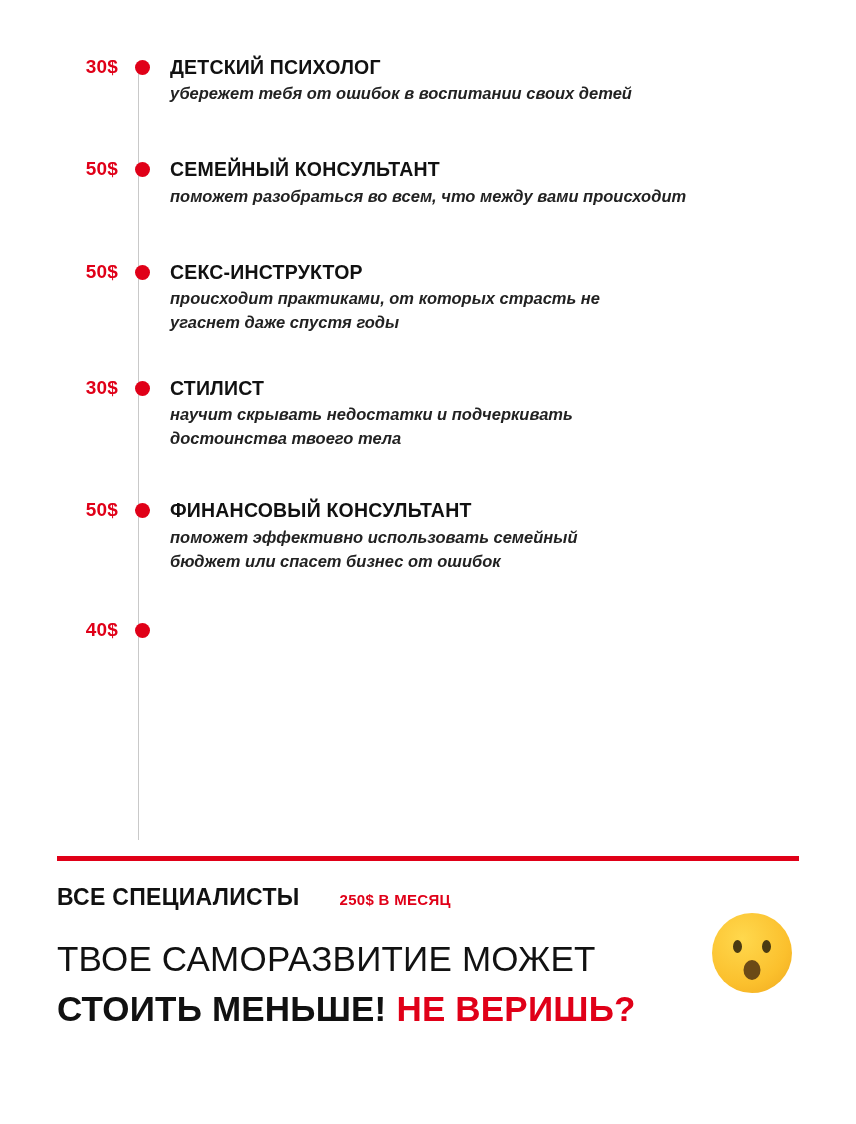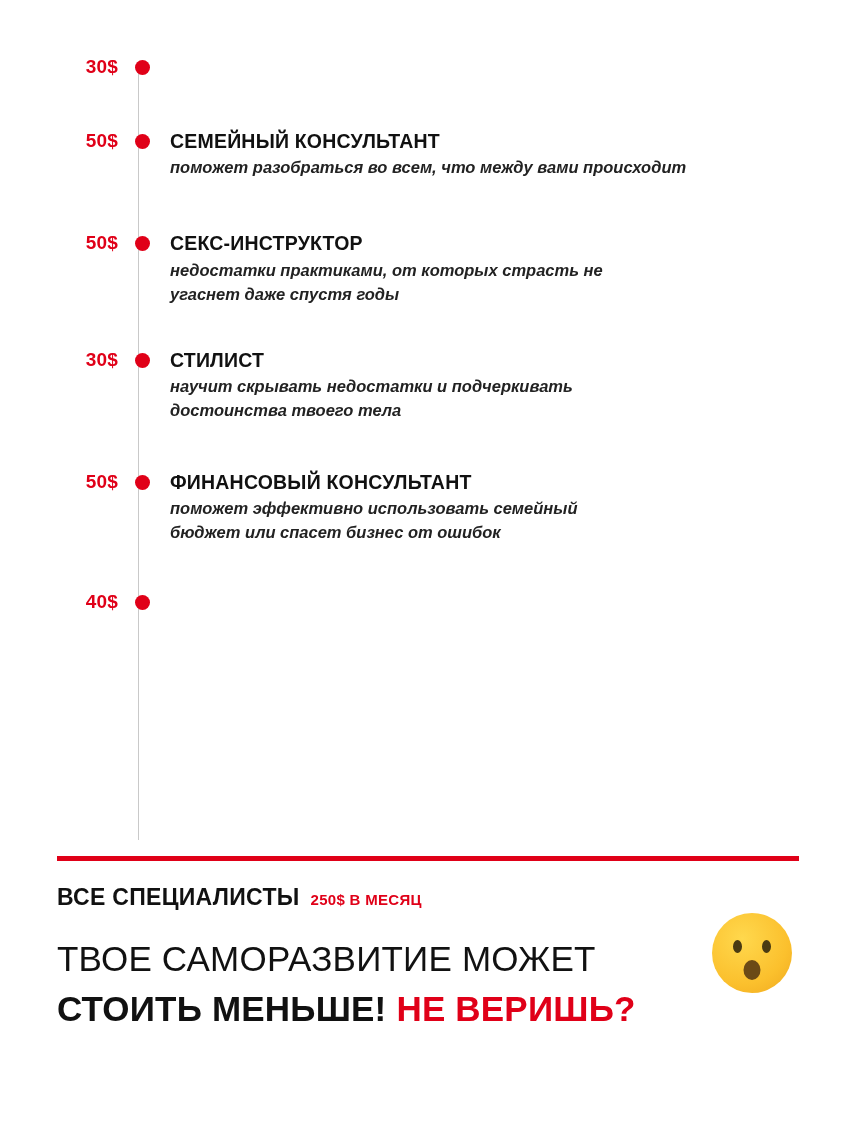--- a/index.html
+++ b/index.html
@@ -119,21 +119,21 @@
   .footer {
     position: absolute;
     left: 57px;
     right: 40px;
     top: 884px;
   }
 
   .all-spec-line {
     display: flex;
     align-items: baseline;
-    gap: 11px;
+    gap: 40px;
     margin-bottom: 26px;
   }
   .all-spec-label {
     font-size: 23px;
     font-weight: bold;
     color: #111111;
     letter-spacing: .3px;
   }
   .all-spec-price {
     font-size: 15px;
@@ -209,41 +209,45 @@
 <div class="page">
 
   <div class="services">
     <div class="timeline"></div>
 
     <div class="service s0">
       <div class="price">30$</div>
       <div class="bullet-wrap">
           <span class="bullet"></span>
         </div>
+      <div class="service-body">
+        <p class="service-title">ДЕТСКИЙ ПСИХОЛОГ</p>
+        <p class="service-desc"> убережет тебя от ошибок в воспитании своих детей</p>
+      </div>
     </div>
 
     <div class="service s1">
       <div class="price">50$</div>
       <div class="bullet-wrap">
           <span class="bullet"></span>
         </div>
       <div class="service-body">
         <p class="service-title">СЕМЕЙНЫЙ КОНСУЛЬТАНТ</p>
         <p class="service-desc">поможет разобраться во всем, что между вами происходит</p>
       </div>
     </div>
 
     <div class="service s2">
       <div class="price">50$</div>
       <div class="bullet-wrap">
           <span class="bullet"></span>
         </div>
       <div class="service-body">
         <p class="service-title">СЕКС-ИНСТРУКТОР</p>
-        <p class="service-desc" style="max-width:500px">недостатки практиками, от которых страсть не угаснет даже спустя годы</p>
+        <p class="service-desc" style="max-width:500px">происходит практиками, от которых страсть не угаснет даже спустя годы</p>
       </div>
     </div>
 
     <div class="service s3">
       <div class="price">30$</div>
       <div class="bullet-wrap">
           <span class="bullet"></span>
         </div>
       <div class="service-body">
         <p class="service-title">СТИЛИСТ</p>

